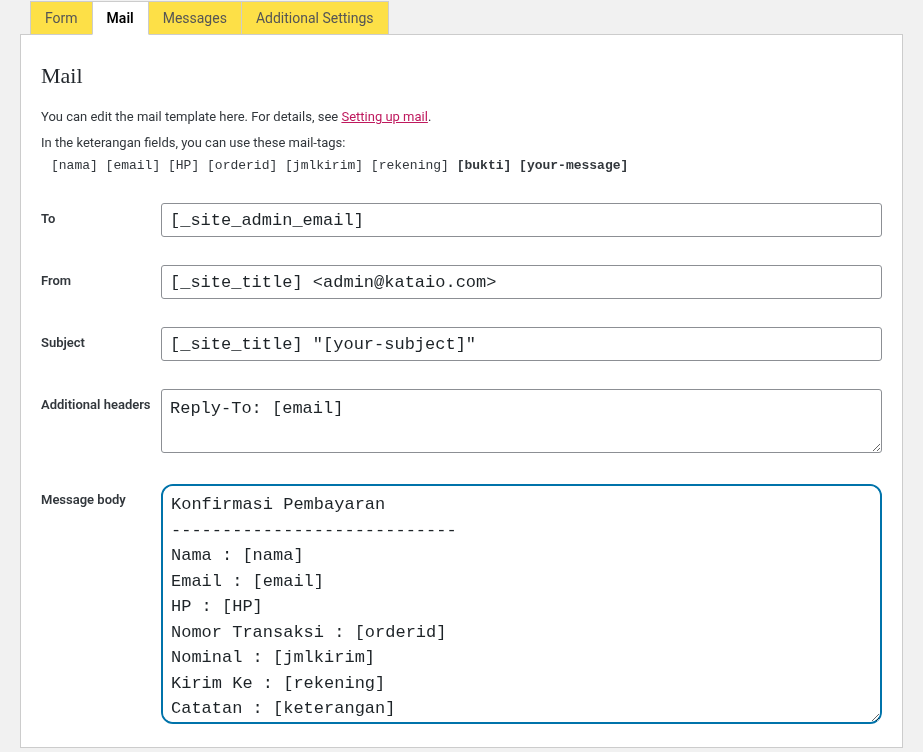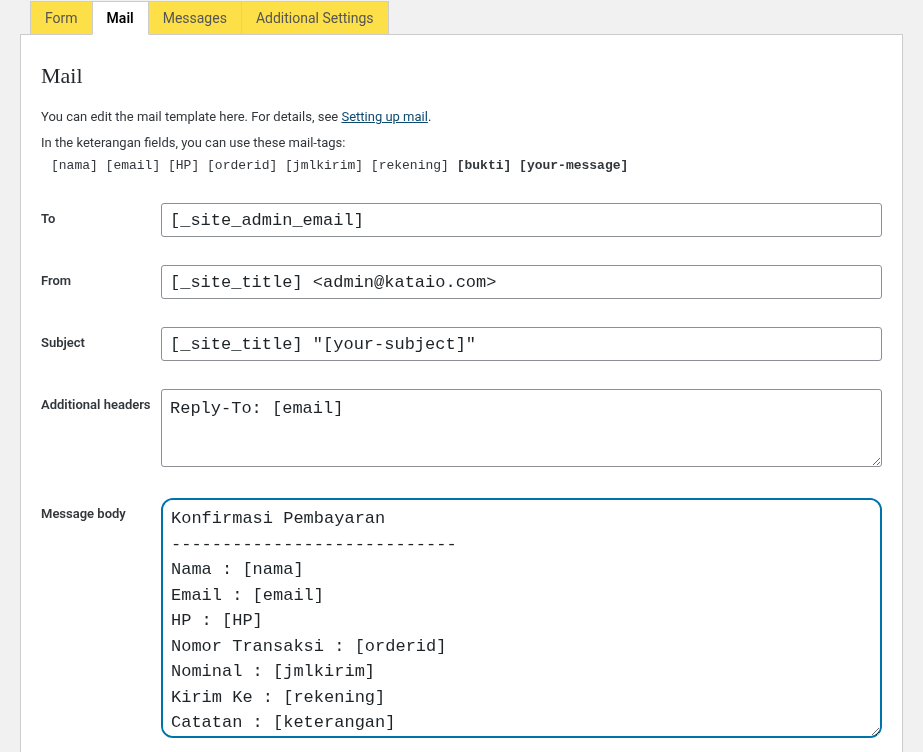--- a/index.html
+++ b/index.html
@@ -53,21 +53,21 @@
       font-weight: 400;
       font-size: 22px;
       margin: 10px 0 18px 0;
       color:#23282d;
     }
     .desc {
       margin: 0 0 6px 0;
       line-height: 1.5;
     }
     .desc a {
-      color: #0c4a6e;
+      color: #be185d;
       text-decoration: underline;
     }
     .mailtags-indent {
       padding-left: 10px;
       font-family: Consolas, Monaco, "Courier New", monospace;
       font-size: 13px;
       margin-bottom: 30px;
     }
     .mailtags-indent span.bold { font-weight:bold; }
     .field-row {
@@ -92,21 +92,21 @@
       padding:6px 8px;
       font-family: Consolas, Monaco, "Courier New", monospace;
       font-size: 17px;
       line-height:1.5;
       color:#1d2327;
       background:#fff;
       box-shadow: 0 0 0 transparent;
     }
     .text-input { height:34px; }
     .textarea { resize: vertical; }
-    #additional-headers { height: 78px; }
+    #additional-headers { height: 64px; }
     #message-body {
       height: 240px;
       border: 2px solid #0073aa;
       border-radius:12px;
       outline:none;
     }
   </style>
 </head>
 <body>
 

